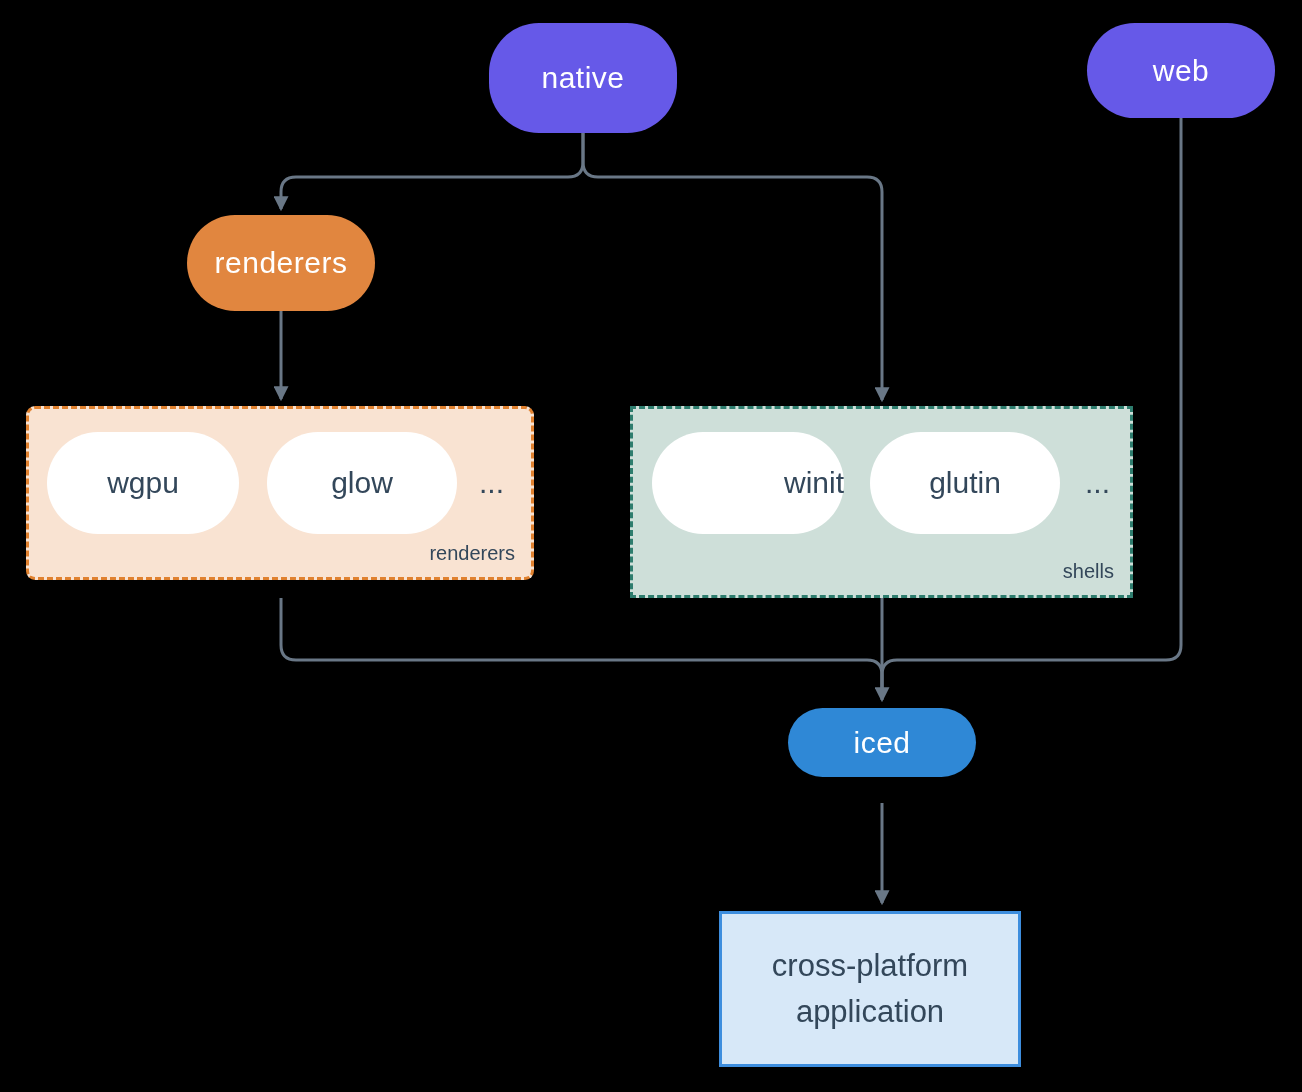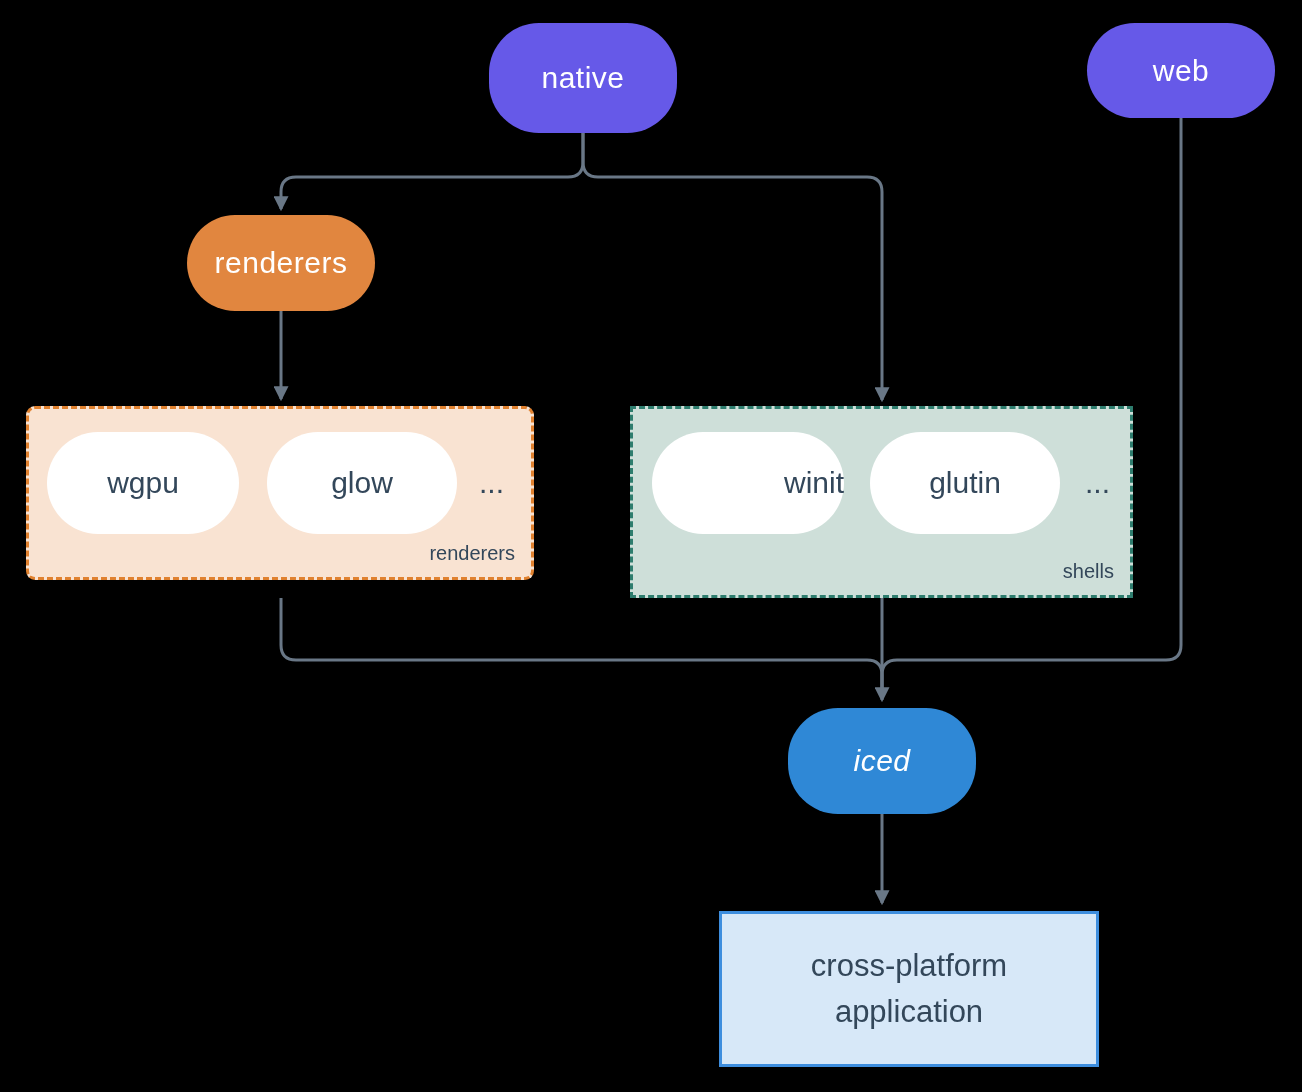--- a/index.html
+++ b/index.html
@@ -85,22 +85,22 @@
     <div class="subpill" style="left:19px;top:23px;width:192px;height:102px;justify-content:flex-end;">
       <span>winit</span>
     </div>
     <div class="subpill" style="left:237px;top:23px;width:190px;height:102px;">
       <span>glutin</span>
     </div>
     <div class="ellipsis" style="left:452px;top:23px;height:102px;">...</div>
     <div class="group-label">shells</div>
   </div>
 
-  <div class="node blue" style="left:788px;top:708px;width:188px;height:106px;font-style:italic;">
+  <div class="node blue" style="left:788px;top:708px;width:188px;height:69px;">
     <span>iced</span>
   </div>
 
-  <div class="appbox" style="left:719px;top:911px;width:380px;height:156px;">
+  <div class="appbox" style="left:719px;top:911px;width:302px;height:156px;">
     <div>cross-platform</div>
     <div>application</div>
   </div>
 
 </div>
 
 </body></html>

